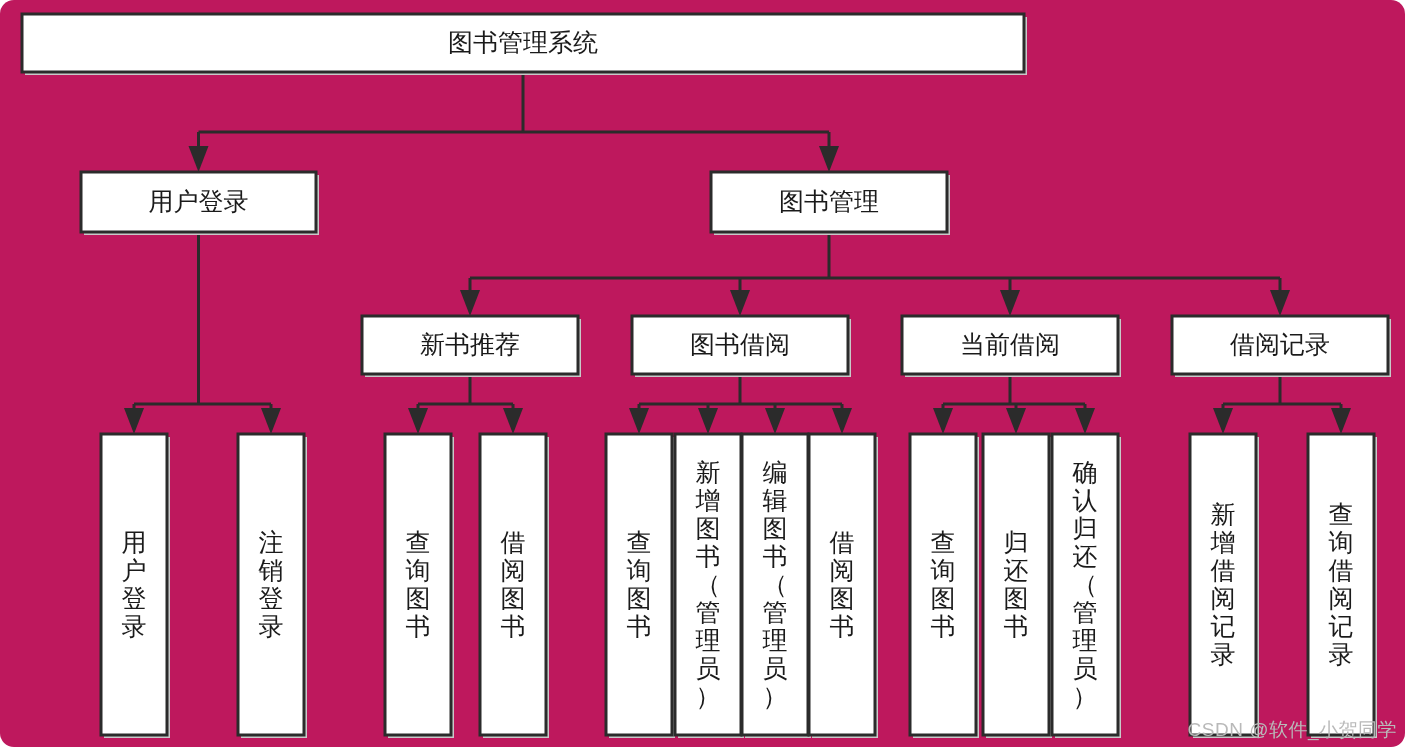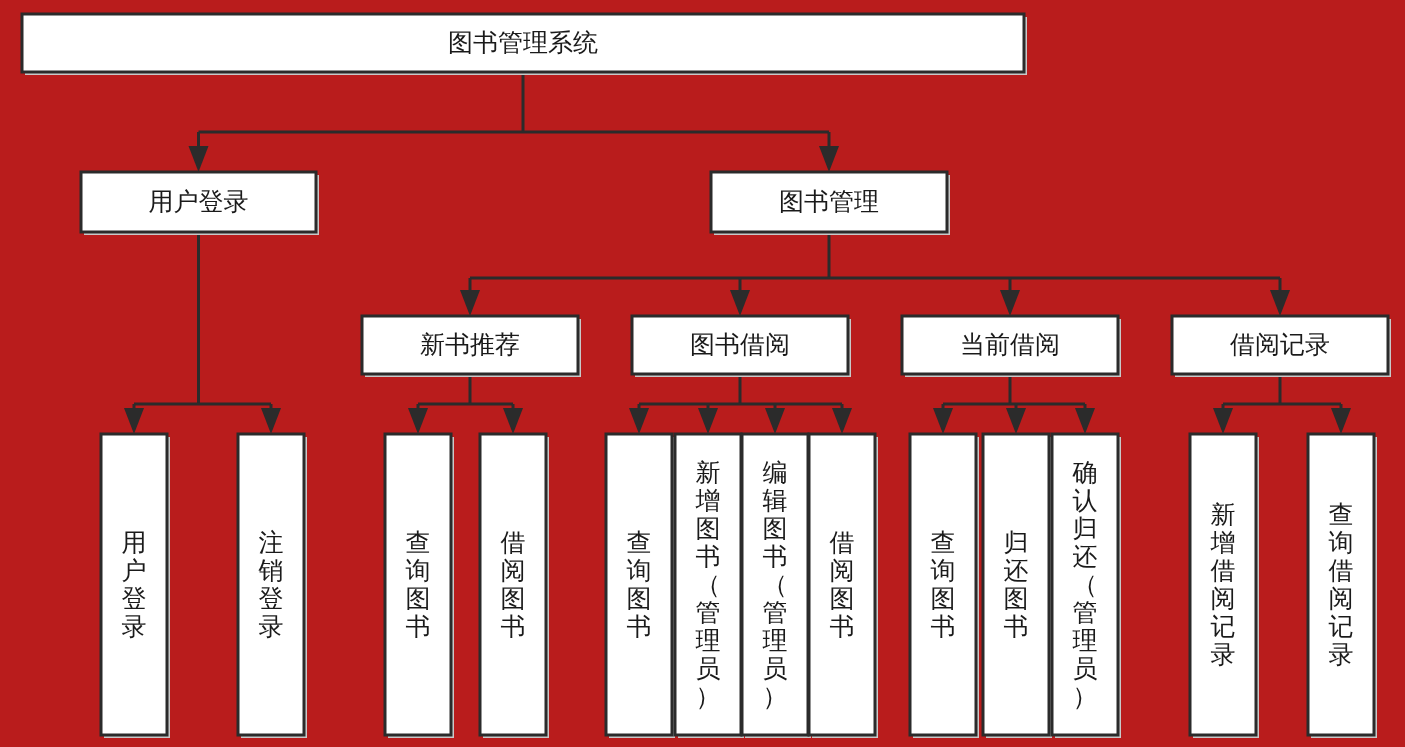--- a/index.html
+++ b/index.html
@@ -10,21 +10,22 @@
   body {
     width: 1405px;
     height: 747px;
     font-family: "Liberation Sans", "DejaVu Sans", sans-serif;
     overflow: hidden;
   }
   #diagram-root {
     position: relative;
     width: 1405px;
     height: 747px;
-    background: #b91c1c;
+    background: #be185d;
+    border-radius: 14px;
   }
   svg.diagram-canvas {
     position: absolute;
     left: 0;
     top: 0;
     width: 1405px;
     height: 747px;
   }
   .node-box {
     fill: #ffffff;
@@ -240,14 +241,15 @@
           <text x="1223" y="522.5" class="node-label-v"><tspan x="1223" dy="0">新</tspan><tspan x="1223" dy="28">增</tspan><tspan x="1223" dy="28">借</tspan><tspan x="1223" dy="28">阅</tspan><tspan x="1223" dy="28">记</tspan><tspan x="1223" dy="28">录</tspan></text>
         </g>
         <g>
           <rect x="1311" y="437" width="66" height="301" class="node-box-shadow"></rect>
           <rect x="1308" y="434" width="66" height="301" class="node-box"></rect>
           <text x="1341" y="522.5" class="node-label-v"><tspan x="1341" dy="0">查</tspan><tspan x="1341" dy="28">询</tspan><tspan x="1341" dy="28">借</tspan><tspan x="1341" dy="28">阅</tspan><tspan x="1341" dy="28">记</tspan><tspan x="1341" dy="28">录</tspan></text>
         </g>
       </g>
   </svg>
 
+  <div class="watermark-text">CSDN @软件_小贺同学</div>
 
 </div>
 
 </body></html>

